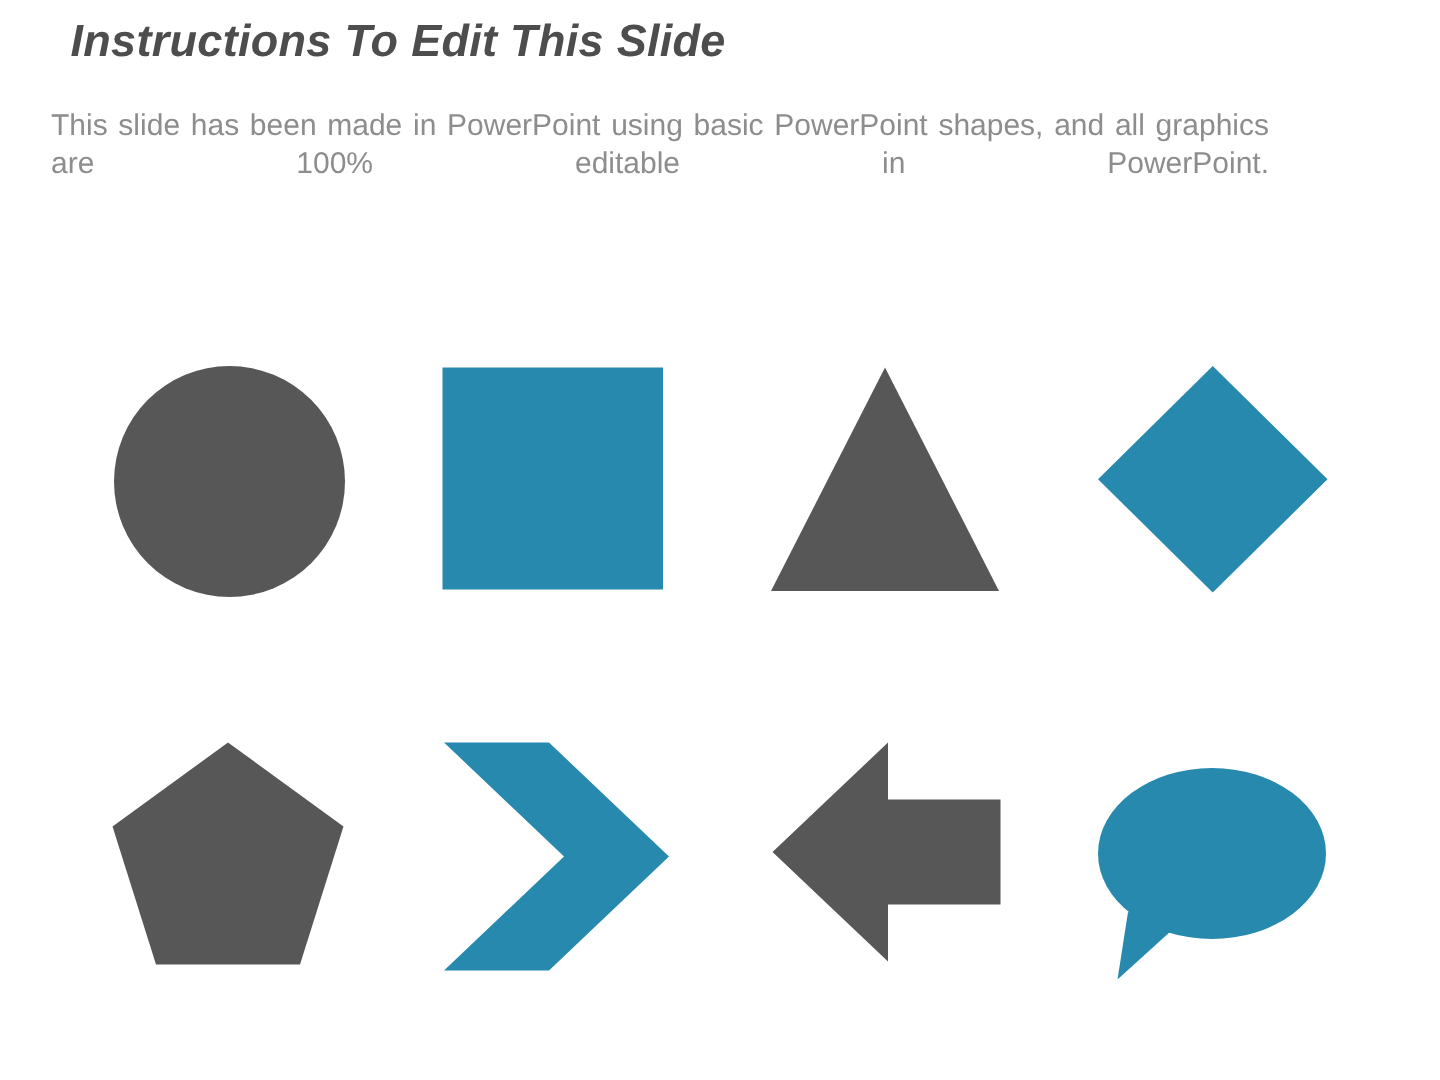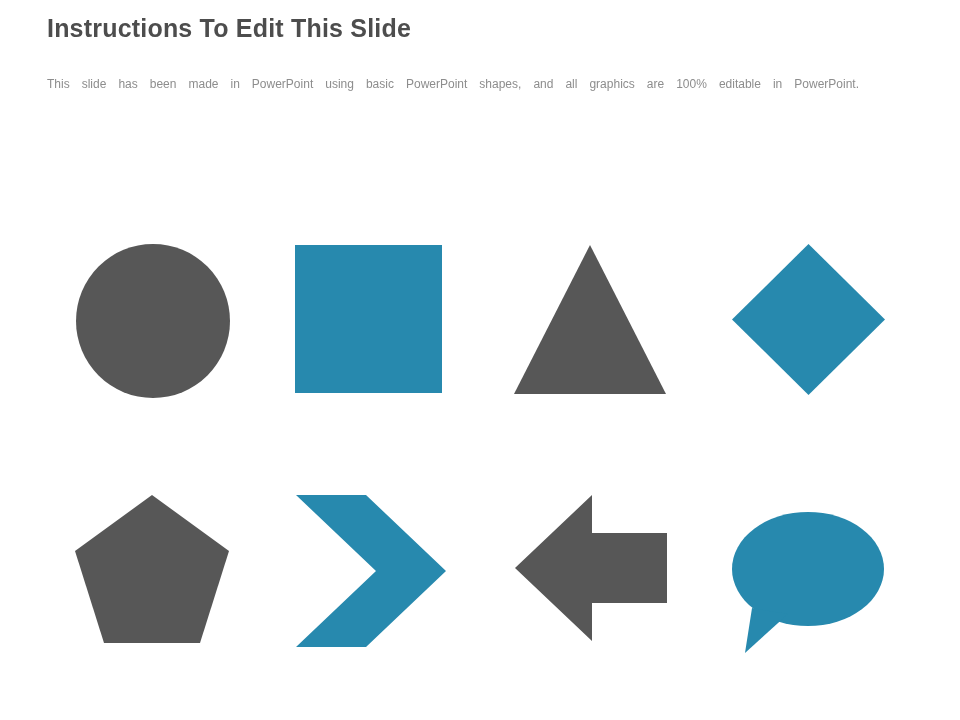--- a/index.html
+++ b/index.html
@@ -22,34 +22,35 @@
     background: #ffffff;
     box-sizing: border-box;
   }
 
   
   .slide-title {
     position: absolute;
     left: 47px;
     top: 12px;
     width: 860px;
-    font-size: 25px;
+    font-size: 30px;
     font-weight: bold;
+    font-style: italic;
     color: #4d4d4d;
     letter-spacing: 0.2px;
     line-height: 32px;
     white-space: nowrap;
   }
 
   .body-text {
     position: absolute;
-    left: 47px;
+    left: 34px;
     top: 72px;
     width: 812px;
-    font-size: 12px;
+    font-size: 20px;
     color: #8d8d8d;
     line-height: 25px;
   }
   .body-text p {
     margin: 0;
     text-align: justify;
     text-justify: inter-word;
   }
   .body-text p.para-1 {
     text-align: justify;

